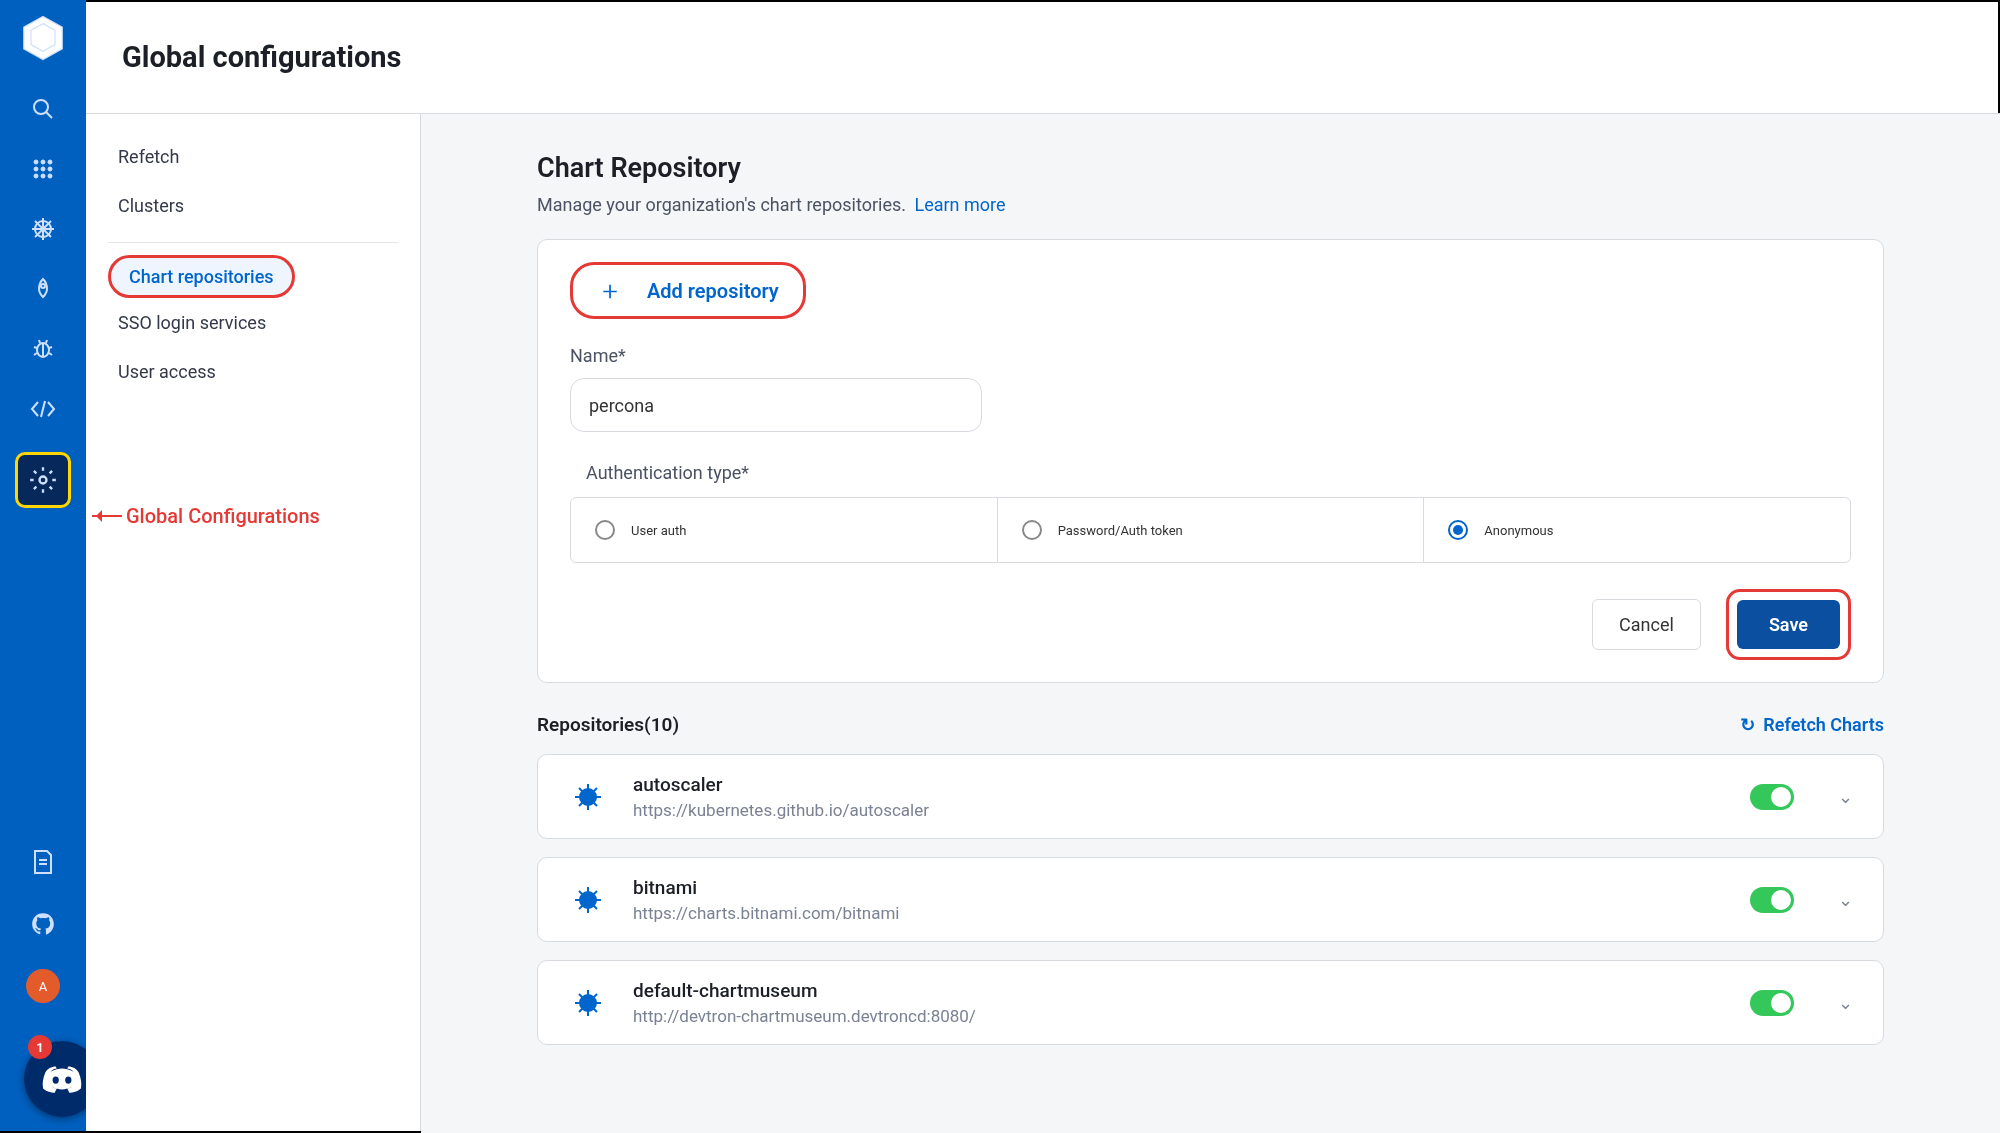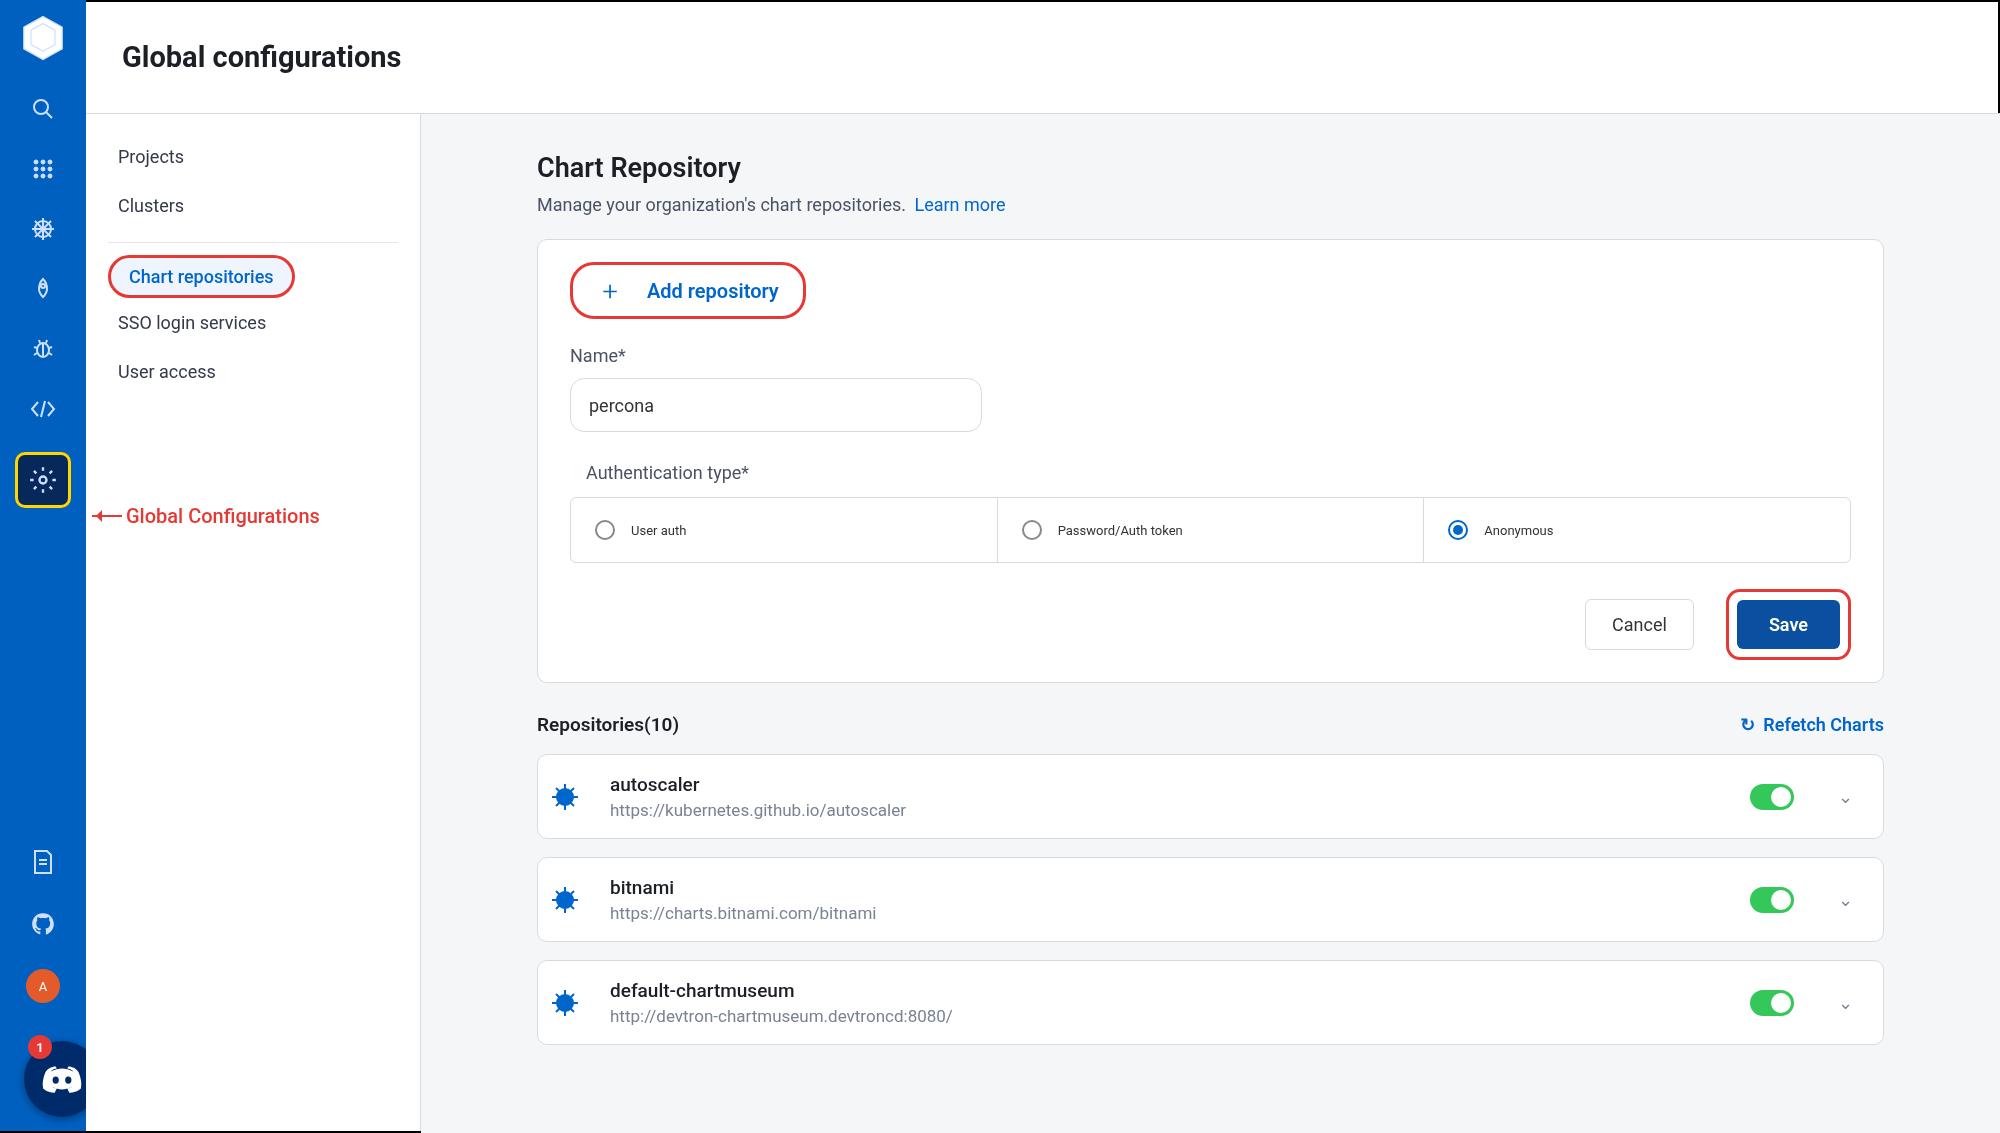--- a/index.html
+++ b/index.html
@@ -149,21 +149,21 @@
   .auth-opt + .auth-opt { border-left:1px solid var(--gray-border); }
   .radio {
     width:20px; height:20px; border:2px solid #888; border-radius:50%;
     display:inline-flex; align-items:center; justify-content:center;
   }
   .radio.sel { border-color:var(--blue-text); }
   .radio.sel::after {
     content:""; width:10px; height:10px; background:var(--blue-text); border-radius:50%;
   }
 
-  .buttons { display:flex; justify-content:flex-end; gap:12px; margin-top:26px; align-items:center; }
+  .buttons { display:flex; justify-content:flex-end; gap:5px; margin-top:26px; align-items:center; }
   .btn-cancel {
     padding:14px 26px; border:1px solid var(--gray-border); background:#fff; border-radius:6px;
     font-size:18px; color:#333; cursor:pointer; margin-right:20px;
   }
   .save-wrap {
     border:3px solid var(--red-anno); border-radius:14px; padding:8px;
     display:inline-flex;
   }
   .btn-save {
     padding:14px 32px; background:#0b4fa0; color:#fff; border:none; border-radius:6px;
@@ -173,21 +173,21 @@
   
   .list-head {
     display:flex; justify-content:space-between; align-items:center;
     margin:6px 0 18px;
   }
   .list-head .title { font-size:19px; font-weight:600; color:#1c1f26; }
   .refetch { color:var(--blue-text); font-size:18px; font-weight:600; cursor:pointer; display:flex; gap:8px; align-items:center; }
 
   .repo-card {
     background:#fff; border:1px solid var(--gray-border); border-radius:10px;
-    padding:18px 30px 18px 12px;
+    padding:18px 30px 18px 35px;
     display:flex; align-items:center; gap:26px;
     margin-bottom:18px;
   }
   .repo-icon { color:var(--blue-text); flex:0 0 34px; display:flex; }
   .repo-info { flex:1; }
   .repo-name { font-size:19px; font-weight:500; color:#1c1f26; }
   .repo-url  { font-size:17px; color:#7a8294; margin-top:4px; }
   .toggle {
     width:44px; height:26px; background:var(--green); border-radius:13px;
     position:relative; cursor:pointer;
@@ -307,21 +307,21 @@
       <ellipse cx="14" cy="16" rx="3" ry="3.5" fill="#002b6b"></ellipse>
       <ellipse cx="26" cy="16" rx="3" ry="3.5" fill="#002b6b"></ellipse>
     </svg>
 </div>
 
 <div class="header">
   <h1>Global configurations</h1>
 </div>
 
 <div class="subnav">
-  <div class="item">Projects</div>
+  <div class="item">Refetch</div>
   <div class="item">Clusters</div>
   <hr class="divider">
   <div class="item active">Chart repositories</div>
   <div class="item">SSO login services</div>
   <div class="item">User access</div>
 </div>
 
 <div class="anno">
   <div class="arrow"></div>
   <span>Global Configurations</span>

